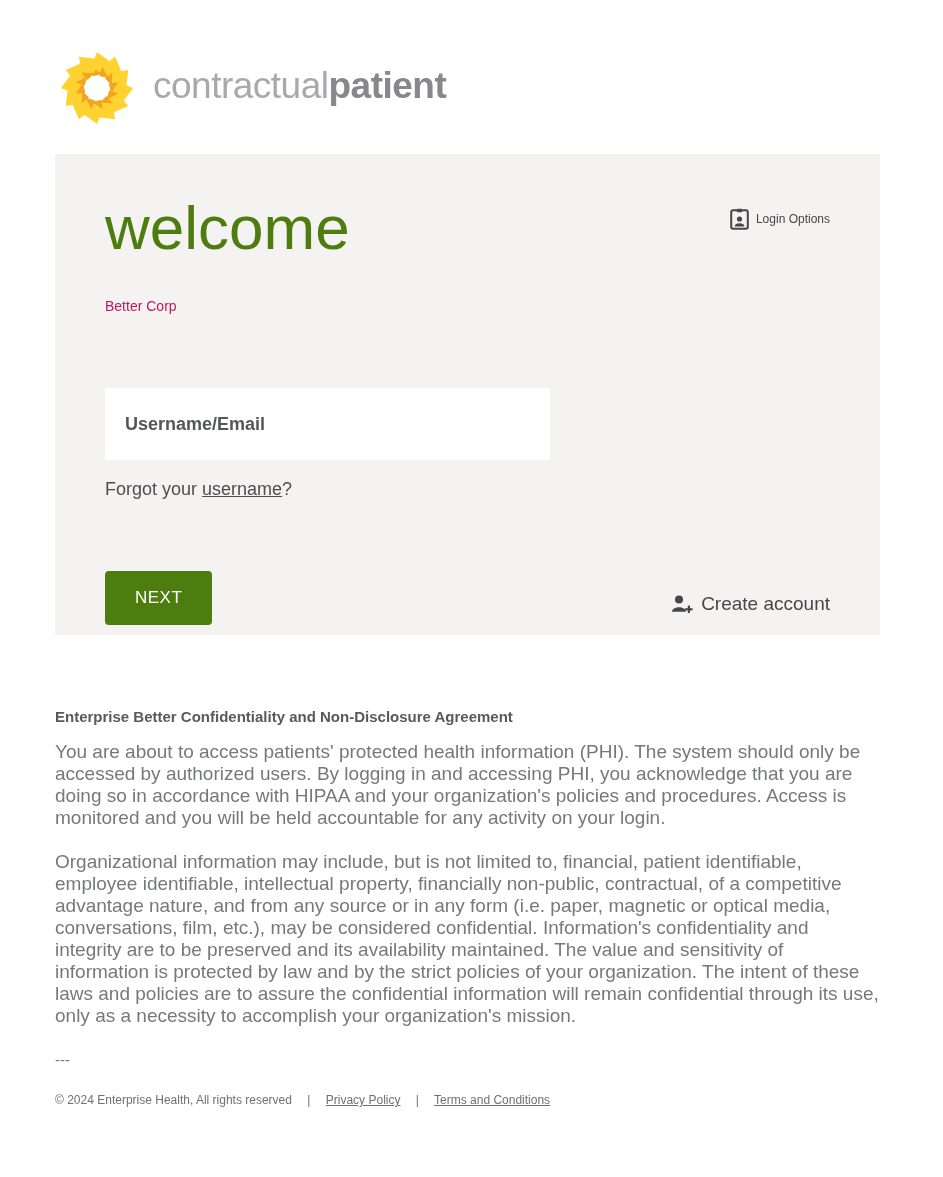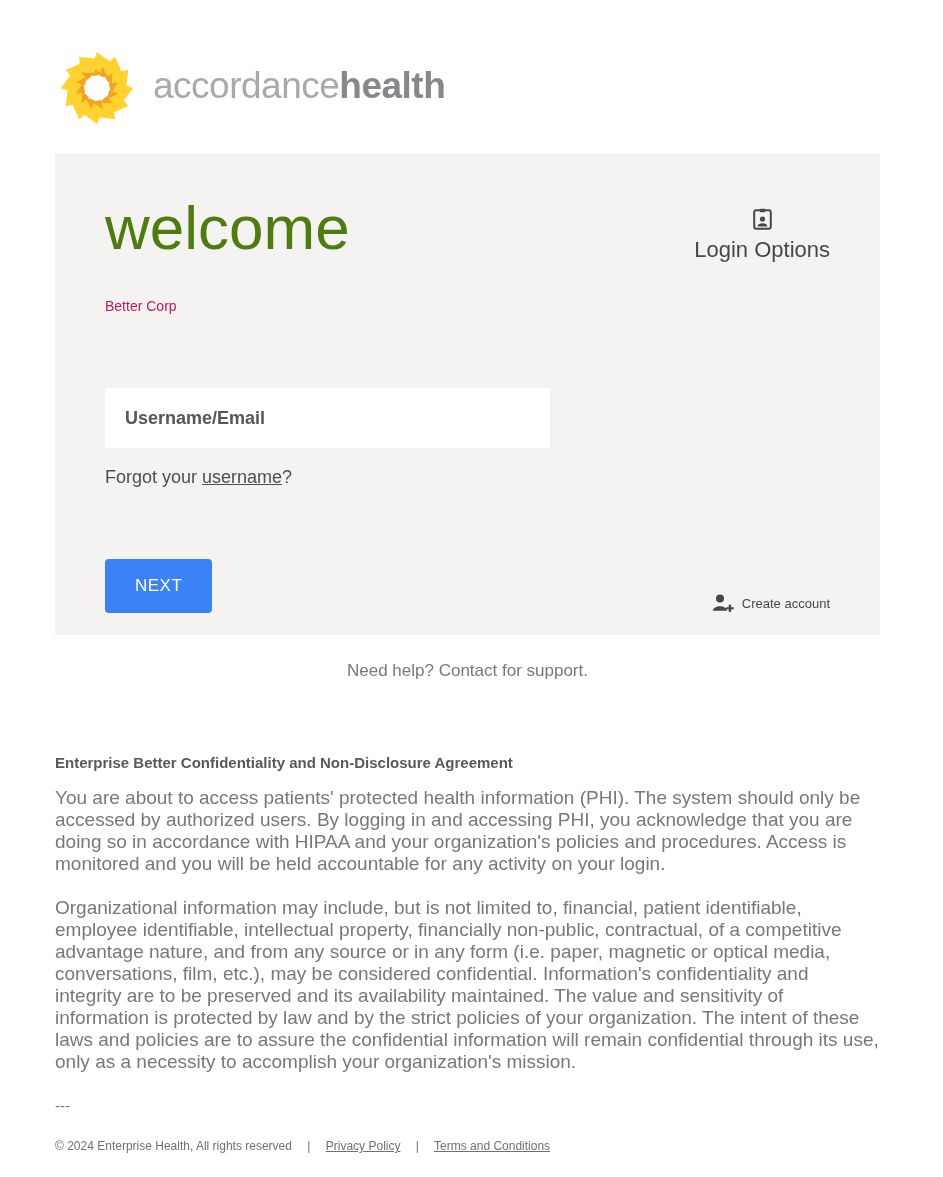--- a/index.html
+++ b/index.html
@@ -45,36 +45,35 @@
     font-size: 62px;
     font-weight: 400;
     color: #4d7c0f;
     line-height: 1.15;
   }
   .login-options {
     display: flex;
     align-items: center;
     gap: 7px;
     margin-top: 16px;
-    font-size: 22px;
+    font-size: 12px;
     color: #46474b;
     text-decoration: none;
     cursor: pointer;
-    flex-direction: column;
   }
   .org-name {
     font-size: 14px;
     color: #be185d;
     margin-top: 35px;
   }
   .username-input {
     display: block;
     margin-top: 74px;
     width: 445px;
-    height: 60px;
+    height: 72px;
     border: none;
     background: #ffffff;
     padding: 0 20px;
     font-family: "Liberation Sans", sans-serif;
     font-size: 18px;
     font-weight: 700;
     color: #3c3d40;
     outline: none;
   }
   .username-input::placeholder {
@@ -92,39 +91,39 @@
     text-decoration: underline;
     cursor: pointer;
   }
   .panel-actions {
     margin-top: 71px;
     display: flex;
     justify-content: space-between;
     align-items: flex-end;
   }
   .next-btn {
-    background: #3b82f6;
+    background: #4d7c0f;
     color: #ffffff;
     border: none;
     border-radius: 4px;
     font-family: "Liberation Sans", sans-serif;
     font-size: 17px;
     padding: 17px 30px;
     letter-spacing: 0.5px;
     cursor: pointer;
   }
   .create-account {
     display: flex;
     align-items: center;
     gap: 8px;
-    font-size: 13px;
+    font-size: 19px;
     color: #46474b;
     text-decoration: none;
     cursor: pointer;
-    margin-bottom: 0;
+    margin-bottom: 10px;
   }
   
   .help-text {
     text-align: center;
     margin-top: 26px;
     font-size: 17px;
     color: #77787c;
   }
   
   .agreement {
@@ -184,21 +183,21 @@
         <use href="#petal" transform="rotate(150 50 50)"></use>
         <use href="#petal" transform="rotate(180 50 50)"></use>
         <use href="#petal" transform="rotate(210 50 50)"></use>
         <use href="#petal" transform="rotate(240 50 50)"></use>
         <use href="#petal" transform="rotate(270 50 50)"></use>
         <use href="#petal" transform="rotate(300 50 50)"></use>
         <use href="#petal" transform="rotate(330 50 50)"></use>
       </svg>
     </span>
     <div class="logo-text">
-      <span class="light">accordance</span><span class="bold">health</span>
+      <span class="light">contractual</span><span class="bold">patient</span>
     </div>
   </div>
 
   <div class="panel">
     <div class="panel-top">
       <h1 class="welcome">welcome</h1>
       <a class="login-options">
         <span class="icon">
           <svg width="19" height="22" viewBox="0 0 19 22">
             <rect x="1.2" y="2.2" width="16.6" height="18.6" rx="2" fill="none" stroke="#46474b" stroke-width="2"></rect>
@@ -228,21 +227,20 @@
             <path d="M2,17.8 c0,-6 14,-6 14,0 z" fill="#46474b"></path>
             <rect x="15.2" y="14.2" width="7.4" height="2.2" fill="#46474b"></rect>
             <rect x="17.8" y="11.6" width="2.2" height="7.4" fill="#46474b"></rect>
           </svg>
         </span>
         <span>Create account</span>
       </a>
     </div>
   </div>
 
-  <div class="help-text">Need help? Contact for support.</div>
 
   <div class="agreement">
     <h3>Enterprise Better Confidentiality and Non-Disclosure Agreement</h3>
     <p>You are about to access patients' protected health information (PHI). The system should only be accessed by authorized users. By logging in and accessing PHI, you acknowledge that you are doing so in accordance with HIPAA and your organization's policies and procedures. Access is monitored and you will be held accountable for any activity on your login.</p>
     <p>Organizational information may include, but is not limited to, financial, patient identifiable, employee identifiable, intellectual property, financially non-public, contractual, of a competitive advantage nature, and from any source or in any form (i.e. paper, magnetic or optical media, conversations, film, etc.), may be considered confidential. Information's confidentiality and integrity are to be preserved and its availability maintained. The value and sensitivity of information is protected by law and by the strict policies of your organization. The intent of these laws and policies are to assure the confidential information will remain confidential through its use, only as a necessity to accomplish your organization's mission.</p>
     <p class="sep">---</p>
   </div>
 
   <div class="footer">
     <span>© 2024 Enterprise Health, All rights reserved</span>

